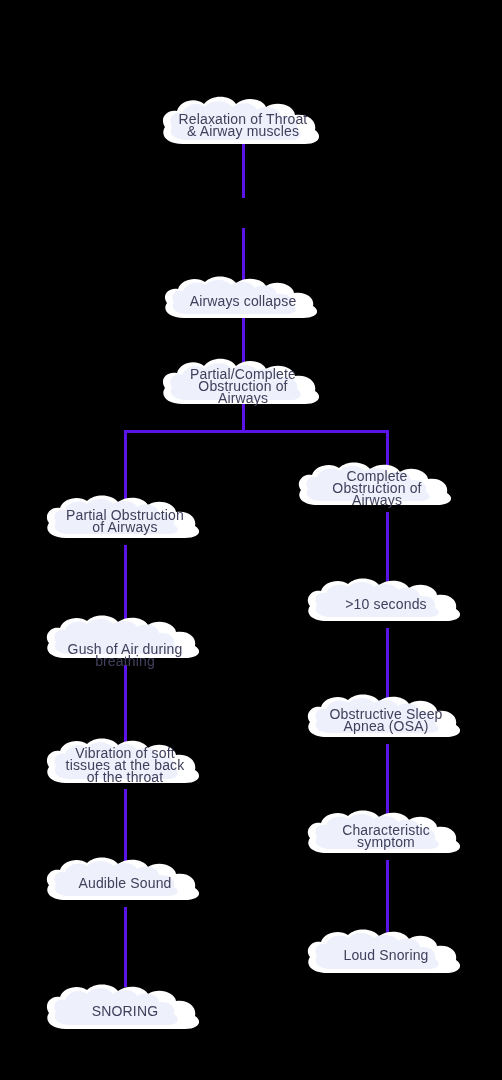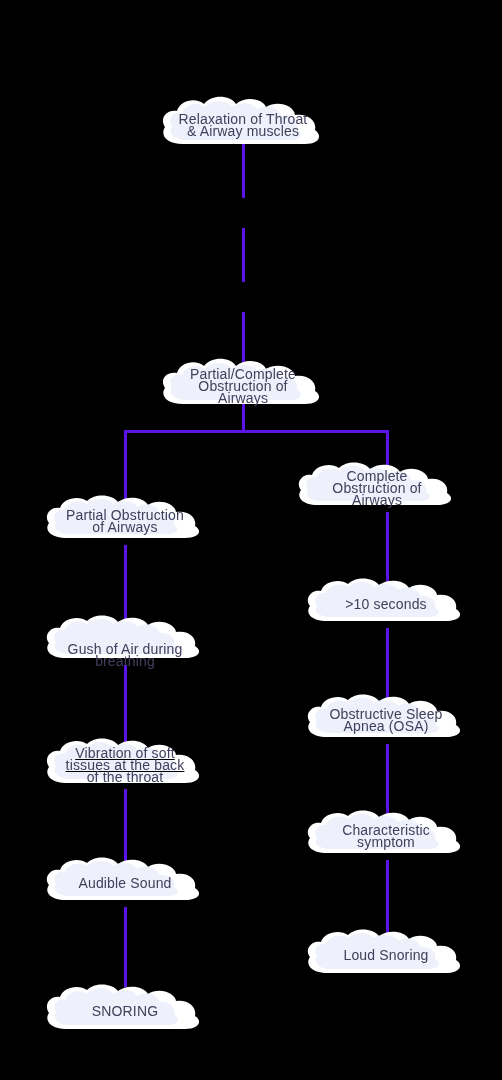--- a/index.html
+++ b/index.html
@@ -79,20 +79,27 @@
 
   <div class="node" style="left:158px;top:96px;width:170px;height:58px;">
     <svg viewBox="0 0 170 58" preserveAspectRatio="none">
       <path d="M25,48 C8,48 2,39 7,31 C1,22 9,13 19,15 C22,4 38,1 46,8 C54,-2 72,-1 78,8 C87,0 104,2 108,11 C119,4 136,9 137,19 C150,17 159,25 157,34 C165,40 161,48 147,48 Z" fill="#ffffff"></path>
       <path d="M29,44 C15,44 10,37 14,30 C9,22 16,15 24,17 C27,8 40,5 47,11 C54,3 69,4 74,11 C82,5 96,6 99,14 C108,8 122,12 123,20 C134,19 141,25 139,33 C146,38 143,44 131,44 Z" fill="#eef0fb"></path>
     </svg>
     <span class="label">Relaxation of Throat &amp; Airway muscles</span>
   </div>
 
 
+  <div class="node" style="left:160px;top:276px;width:166px;height:50px;">
+    <svg viewBox="0 0 166 50" preserveAspectRatio="none">
+      <path d="M24,42 C8,42 2,34 7,27 C1,19 9,11 18,13 C21,3 37,0 45,6 C53,-2 70,-1 76,7 C85,0 102,2 106,10 C116,3 133,8 134,17 C146,15 155,22 153,30 C161,35 157,42 143,42 Z" fill="#ffffff"></path>
+      <path d="M28,38 C15,38 10,32 14,26 C9,19 16,13 23,15 C26,7 38,4 45,9 C52,2 66,3 71,9 C78,4 92,5 95,12 C103,7 116,10 117,18 C128,17 134,22 132,29 C139,33 136,38 125,38 Z" fill="#eef0fb"></path>
+    </svg>
+    <span class="label">Airways collapse</span>
+  </div>
 
   <div class="node" style="left:158px;top:358px;width:170px;height:56px;">
     <svg viewBox="0 0 170 56" preserveAspectRatio="none">
       <path d="M25,46 C8,46 2,37 7,30 C1,21 9,13 19,15 C22,4 38,1 46,8 C54,-2 72,-1 78,8 C87,0 104,2 108,11 C119,4 136,9 137,18 C150,16 159,24 157,33 C165,38 161,46 147,46 Z" fill="#ffffff"></path>
       <path d="M29,42 C15,42 10,35 14,29 C9,21 16,15 24,17 C27,8 40,5 47,11 C54,3 69,4 74,11 C82,5 96,6 99,13 C108,8 122,11 123,19 C134,18 141,24 139,31 C146,36 143,42 131,42 Z" fill="#eef0fb"></path>
     </svg>
     <span class="label">Partial/Complete Obstruction of Airways</span>
   </div>
 
   <div class="node" style="left:42px;top:495px;width:166px;height:52px;">
@@ -104,21 +111,21 @@
   </div>
 
   <div class="node" style="left:42px;top:615px;width:166px;height:52px;align-items:flex-end;">
     <svg viewBox="0 0 166 52" preserveAspectRatio="none">
       <path d="M24,43 C8,43 2,35 7,28 C1,20 9,11 18,13 C21,3 37,0 45,6 C53,-2 70,-1 76,7 C85,0 102,2 106,10 C116,3 133,8 134,17 C146,15 155,22 153,31 C161,36 157,43 143,43 Z" fill="#ffffff"></path>
       <path d="M28,39 C15,39 10,33 14,27 C9,20 16,13 23,15 C26,7 38,4 45,9 C52,2 66,3 71,9 C78,4 92,5 95,12 C103,7 116,10 117,18 C128,17 134,23 132,30 C139,34 136,39 125,39 Z" fill="#eef0fb"></path>
     </svg>
     <span class="label tight">Gush of Air during breathing</span>
   </div>
 
-  <div class="node" style="left:42px;top:737px;width:166px;height:56px;text-decoration:underline;">
+  <div class="node" style="left:42px;top:737px;width:166px;height:56px;">
     <svg viewBox="0 0 166 56" preserveAspectRatio="none">
       <path d="M24,46 C8,46 2,37 7,30 C1,21 9,12 18,14 C21,4 37,1 45,7 C53,-1 70,0 76,8 C85,1 102,3 106,11 C116,4 133,9 134,18 C146,16 155,24 153,33 C161,38 157,46 143,46 Z" fill="#ffffff"></path>
       <path d="M28,42 C15,42 10,35 14,29 C9,21 16,15 23,17 C26,8 38,5 45,11 C52,3 66,4 71,11 C78,5 92,6 95,13 C103,8 116,11 117,19 C128,18 134,24 132,31 C139,36 136,42 125,42 Z" fill="#eef0fb"></path>
     </svg>
     <span class="label tight">Vibration of soft tissues at the back of the throat</span>
   </div>
 
   <div class="node" style="left:42px;top:857px;width:166px;height:52px;">
     <svg viewBox="0 0 166 52" preserveAspectRatio="none">
       <path d="M24,43 C8,43 2,35 7,28 C1,20 9,11 18,13 C21,3 37,0 45,6 C53,-2 70,-1 76,7 C85,0 102,2 106,10 C116,3 133,8 134,17 C146,15 155,22 153,31 C161,36 157,43 143,43 Z" fill="#ffffff"></path>

